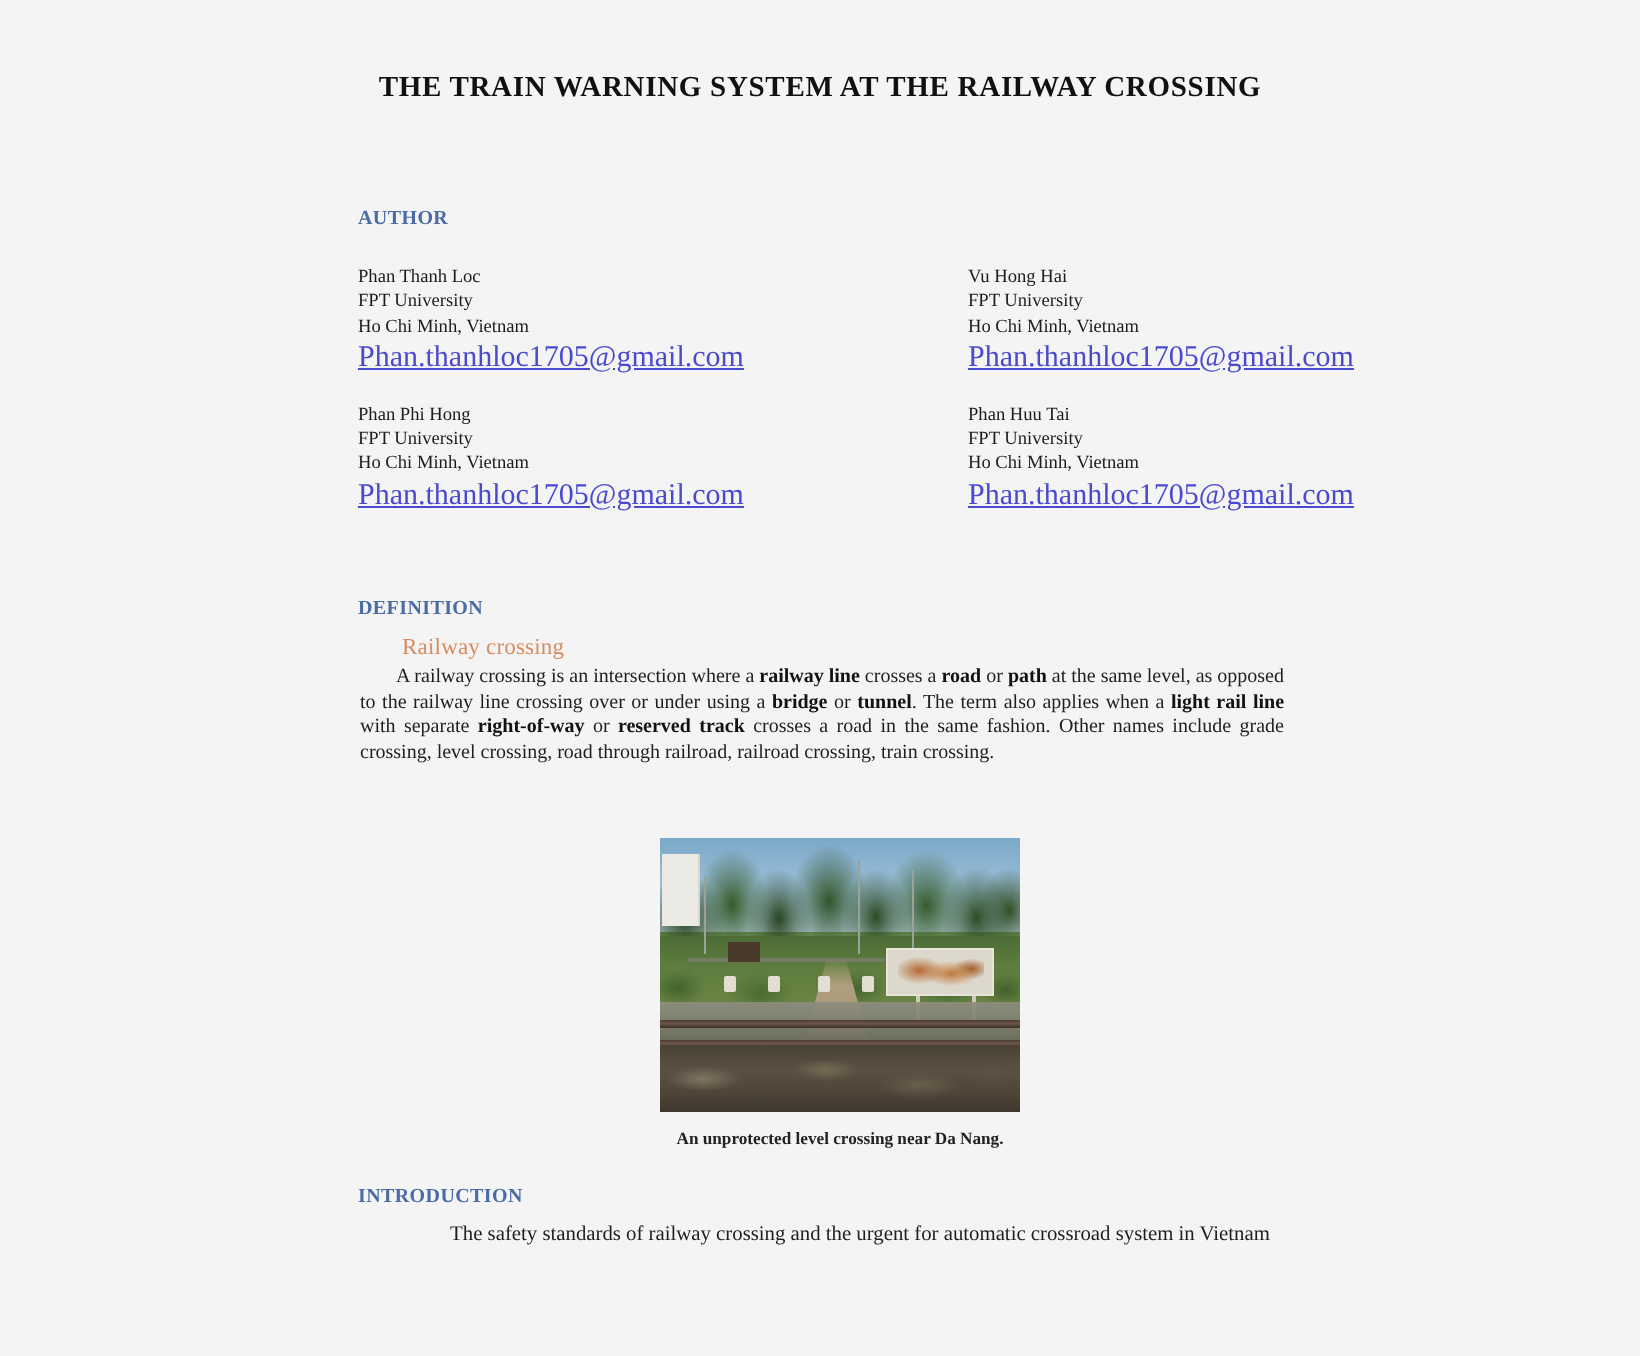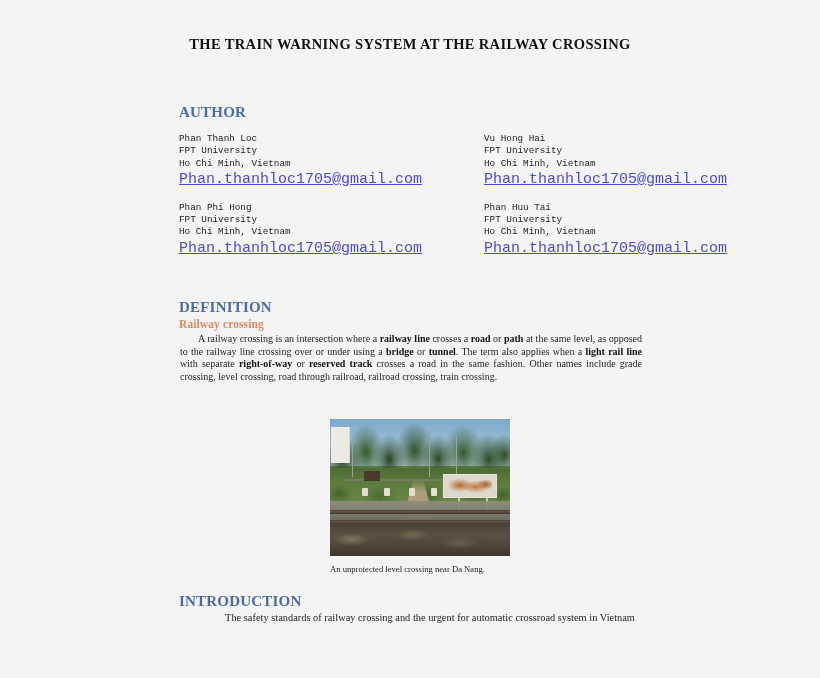--- a/index.html
+++ b/index.html
@@ -31,46 +31,45 @@
     font-size: 14.5px;
     font-weight: bold;
     letter-spacing: 0.35px;
     color: #111111;
   }
 
   
   .section-heading {
     position: absolute;
     left: 179px;
-    font-size: 15px;
+    font-size: 10px;
     font-weight: bold;
     color: #4a6ba5;
     letter-spacing: 0.2px;
   }
   .sub-heading {
     position: absolute;
-    left: 179px;
+    left: 201px;
     font-size: 11.5px;
-    font-weight: bold;
+    font-weight: normal;
     color: #d98a5f;
     letter-spacing: 0.1px;
   }
 
   
   .authors {
     position: absolute;
     left: 179px;
     top: 133px;
     width: 470px;
   }
   .author-row {
     display: flex;
     width: 100%;
     margin-bottom: 14px;
-    font-family: Liberation Mono, monospace;
   }
   .author-col {
     width: 50%;
     box-sizing: border-box;
   }
   .author-col.right { padding-left: 70px; }
   .author-line {
     font-size: 9.3px;
     line-height: 12.3px;
     color: #1c1c1c;
@@ -240,24 +239,25 @@
     position: absolute; left: 8%; top: 43.5%; width: 60%; height: 1.6%;
     background: #7a7a6a; opacity: .85;
   }
   .ph-sign-small {
     position: absolute; left: 19%; top: 38%; width: 9%; height: 7%;
     background: #4a3a2c;
   }
 
   .figure-caption {
     margin-top: 8px;
-    text-align: left;
+    text-align: center;
     font-size: 8.6px;
     line-height: 11px;
     color: #222222;
+    font-weight: bold;
   }
 </style>
 </head>
 <body>
 
 <div class="page">
 
   <div class="doc-title">THE TRAIN WARNING SYSTEM AT THE RAILWAY CROSSING</div>
 
   <div class="section-heading" style="top:104px;">AUTHOR</div>

